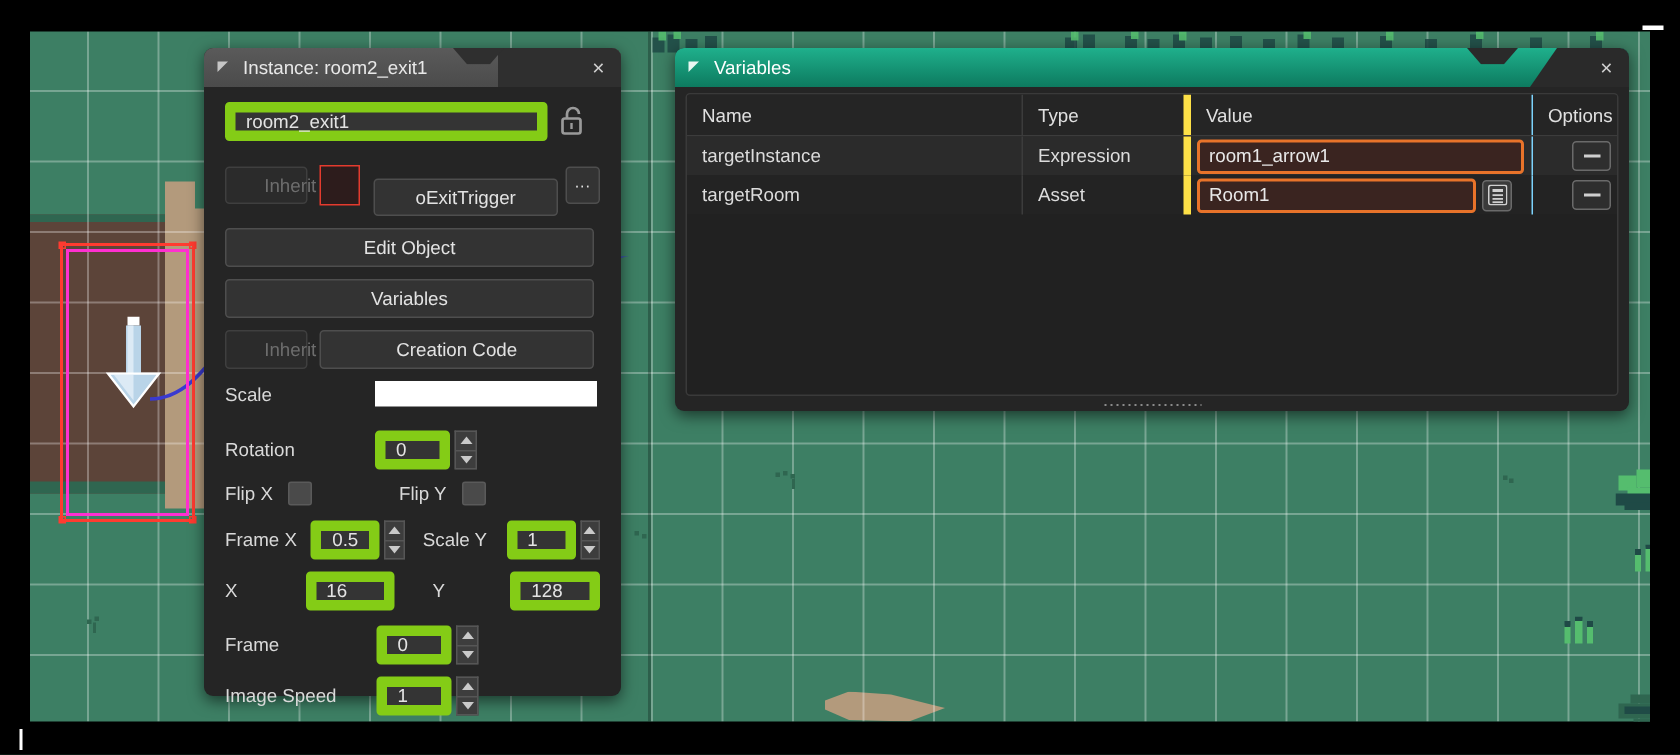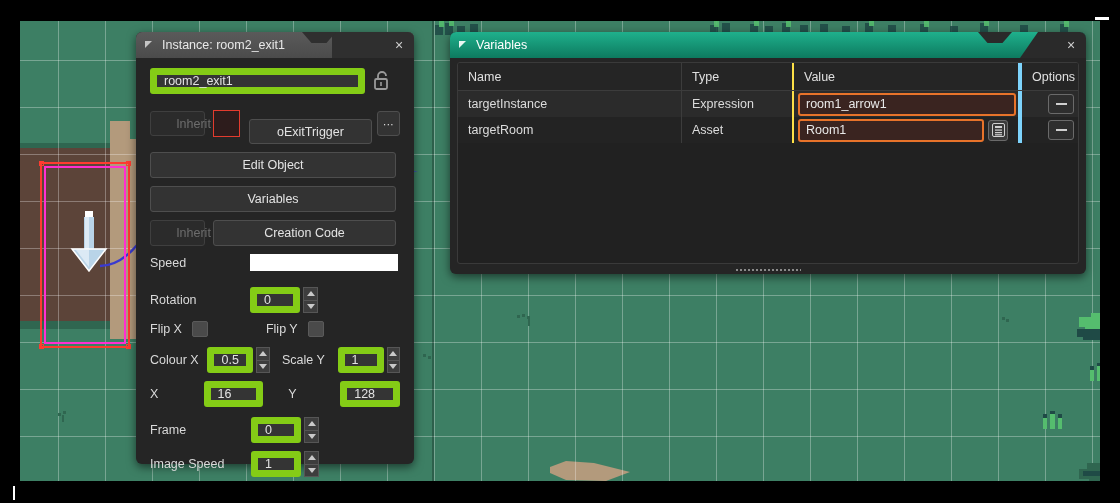--- a/index.html
+++ b/index.html
@@ -163,22 +163,22 @@
     background: #252525; border-bottom: 1px solid #3c3c3c;
     color: #e0e0e0; font-size: 12.5px;
   }
   .vt-head > div { padding-left: 10px; height: 100%; display: flex; align-items: center; }
   .vt-row {
     display: flex; height: 26px; align-items: center;
     color: #dcdcdc; font-size: 12.5px;
   }
   .vt-row > div { padding-left: 10px; height: 100%; display: flex; align-items: center; }
   .c-name { width: 224px; border-right: 1px solid #3c3c3c; }
-  .c-type { width: 112px; border-right: 2px solid #fde047; }
-  .c-value { width: 228px; border-right: 4px solid #7dd3fc; }
+  .c-type { width: 112px; border-right: 5px solid #fde047; }
+  .c-value { width: 228px; border-right: 1px solid #7dd3fc; }
   .c-opt { flex: 1; }
   .val-edit {
     background: #3a2420; border: 2px solid #e8732a; border-radius: 3px;
     color: #e8e8e8; font-size: 12.5px;
     height: 23px; display: flex; align-items: center; padding: 0 6px;
   }
   .pick-btn {
     width: 20px; height: 21px; margin-left: 4px;
     background: #3a3a3a; border: 1px solid #6a6a6a; border-radius: 3px;
     display: flex; align-items: center; justify-content: center;
@@ -389,21 +389,21 @@
       <div class="ip-row">
         <div class="btn" style="width:246px;height:26px;">Variables</div>
       </div>
 
       <div class="ip-row">
         <div class="btn btn-disabled" style="width:55px;height:26px;">Inherit</div>
         <div class="btn" style="width:183px;height:26px;margin-left:8px;">Creation Code</div>
       </div>
 
       <div class="ip-row" style="margin-top:6px;">
-        <span class="lbl" style="width:100px;">Speed</span>
+        <span class="lbl" style="width:100px;">Scale</span>
         <div style="width:148px;height:17px;background:#ffffff;"></div>
       </div>
 
       <div class="ip-row" style="margin-top:16px;">
         <span class="lbl" style="width:100px;">Rotation</span>
         <div class="txtbox" style="width:50px;">0</div>
         <div class="spin">
           <div>
               <i class="arr-up"></i>
             </div>
@@ -414,21 +414,21 @@
       </div>
 
       <div class="ip-row" style="margin-top:7px;">
         <span class="lbl">Flip X</span>
         <div class="chk" style="margin-left:10px;"></div>
         <span class="lbl" style="margin-left:58px;">Flip Y</span>
         <div class="chk" style="margin-left:10px;"></div>
       </div>
 
       <div class="ip-row" style="margin-top:10px;">
-        <span class="lbl" style="width:64px;">Colour X</span>
+        <span class="lbl" style="width:64px;">Frame X</span>
         <div class="txtbox" style="width:48px;">0.5</div>
         <div class="spin">
           <div>
               <i class="arr-up"></i>
             </div>
           <div>
               <i class="arr-dn"></i>
             </div>
         </div>
         <span class="lbl" style="width:62px;margin-left:12px;">Scale Y</span>

